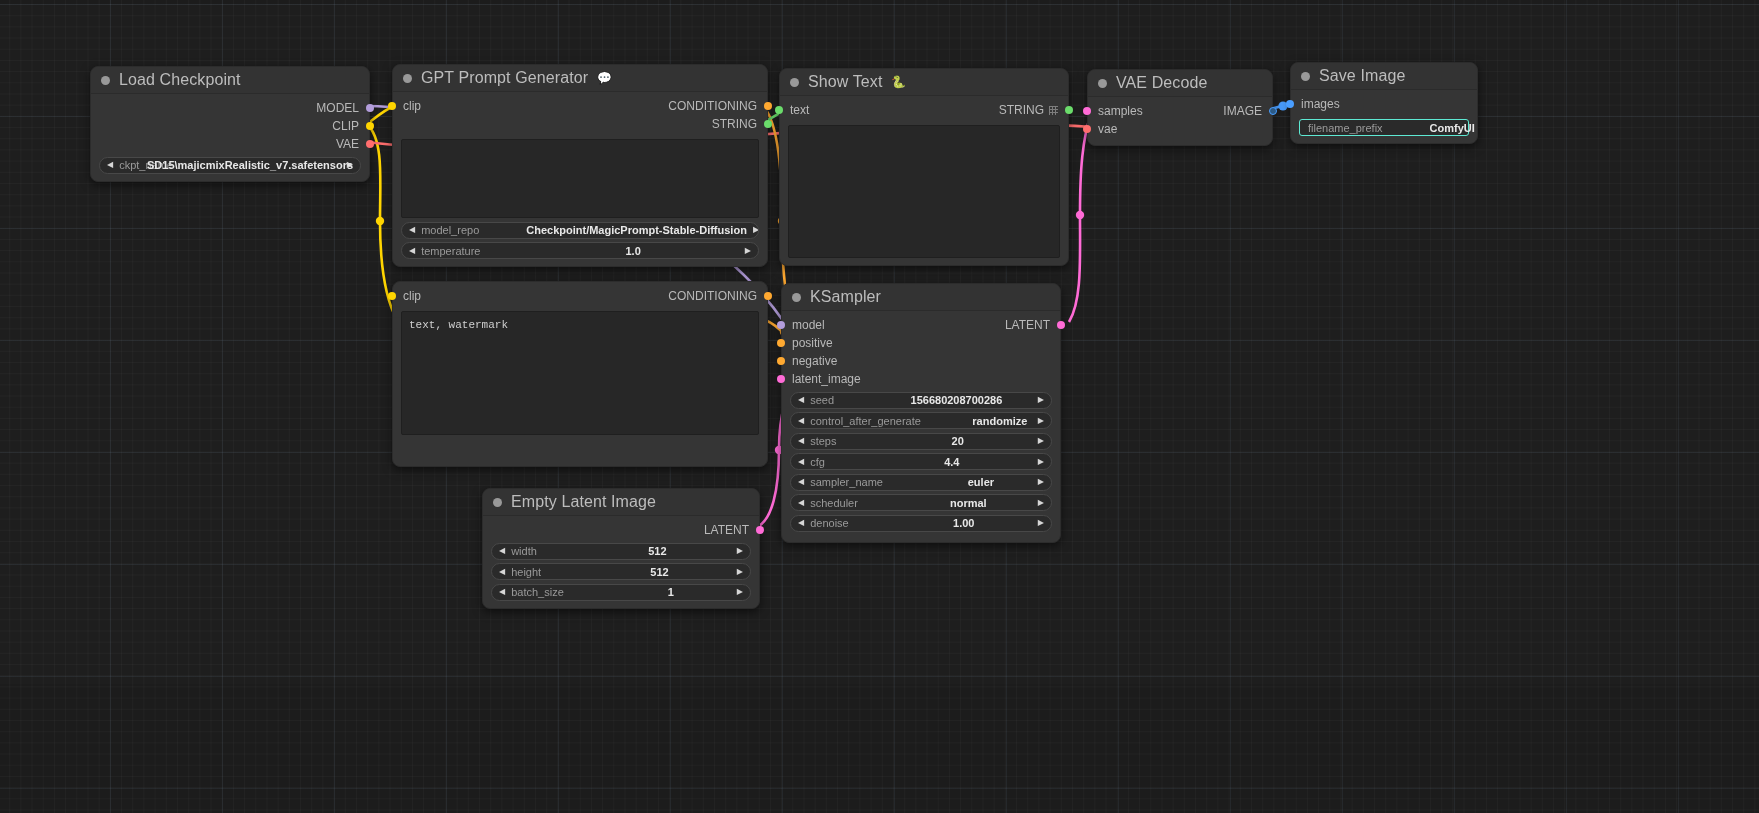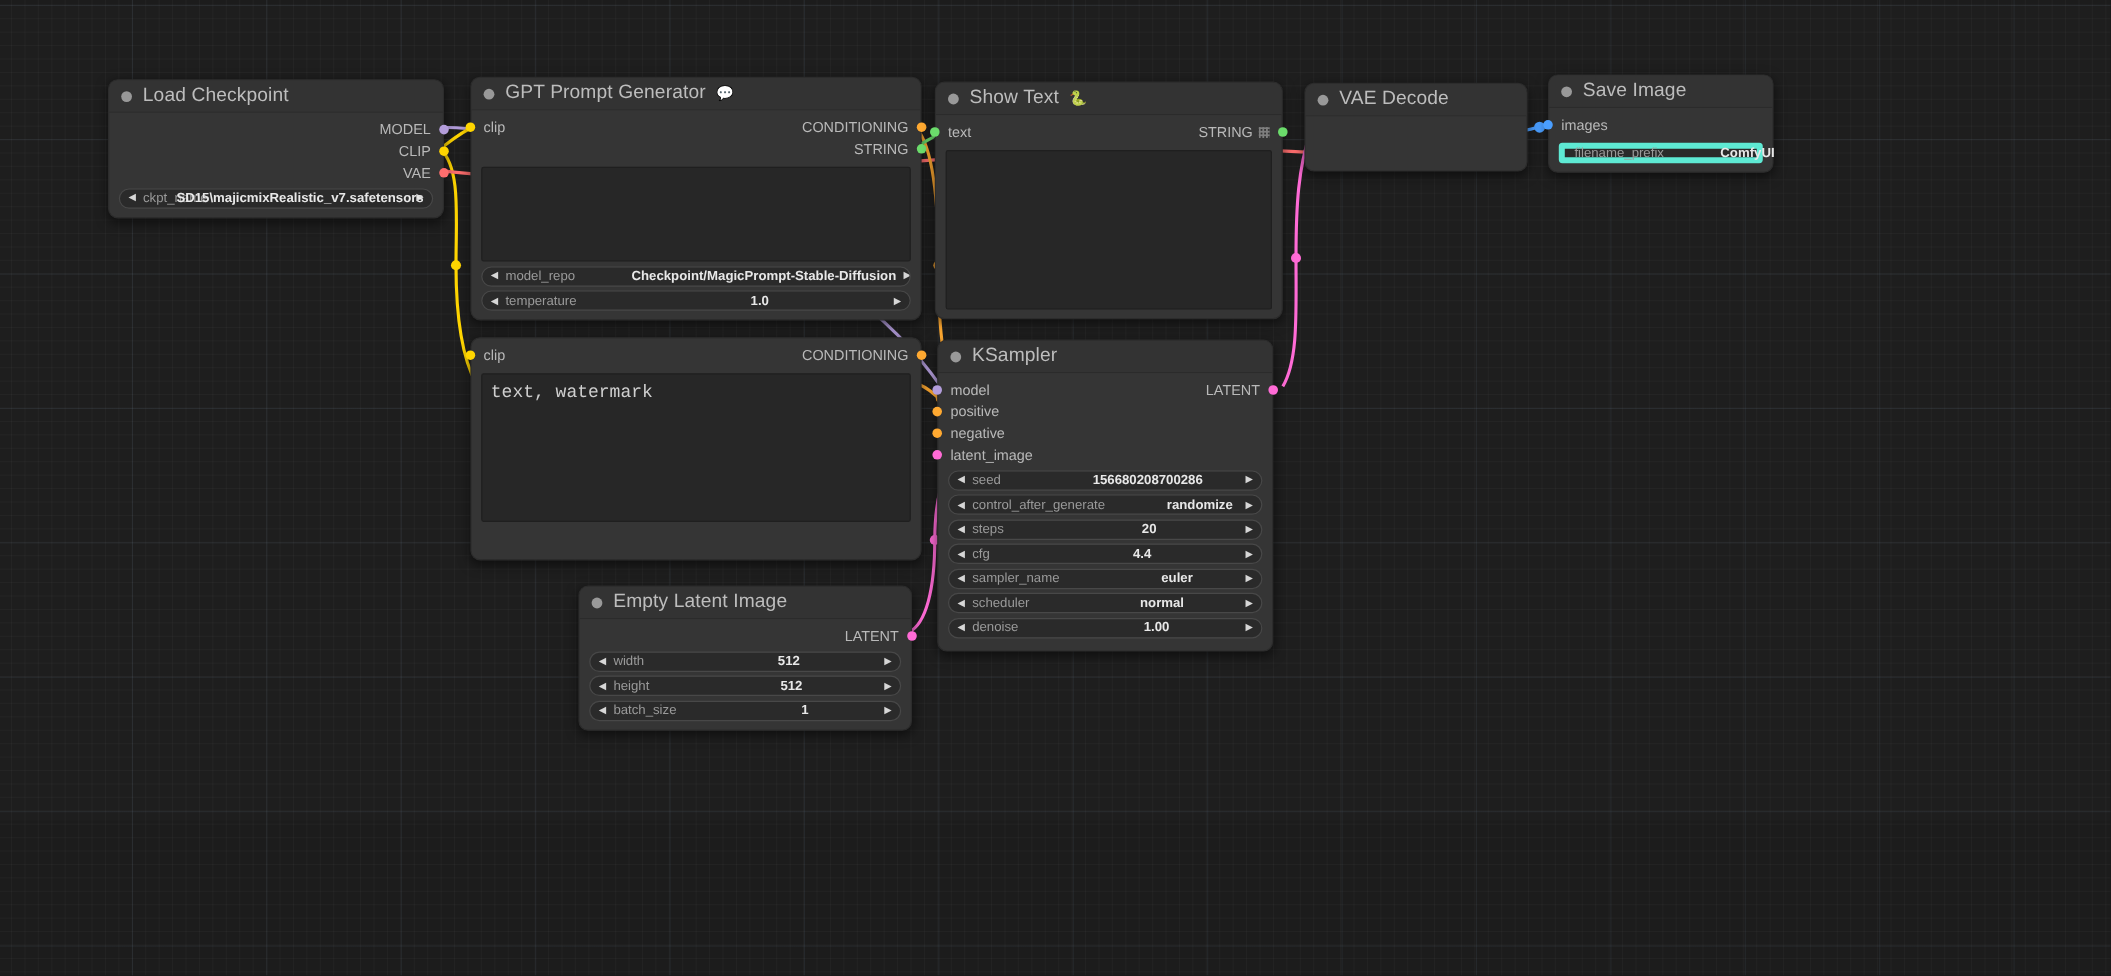--- a/index.html
+++ b/index.html
@@ -88,30 +88,30 @@
   .widget.overlap .w-val{position:absolute;left:0;right:22px;text-align:center;margin:0;}
 
   
   .textbox{
     margin:6px 8px 0 8px;
     background:#272727;
     border:1px solid #1f1f1f;
     border-radius:2px;
     color:#cfcfcf;
     font-family:"Liberation Mono",monospace;
-    font-size:15px;
+    font-size:11px;
     padding:6px 7px;
     box-sizing:border-box;
     overflow:hidden;
     white-space:pre-wrap;
     line-height:1.35;
   }
   
   .w-flat{
-    margin:6px 8px 0 8px;height:17px;background:#2a2a2a;border:5px solid #5eead4;
+    margin:6px 8px 0 8px;height:17px;background:#2a2a2a;border:1px solid #5eead4;
     border-radius:3px;display:flex;align-items:center;padding:0 8px;box-sizing:border-box;
   }
   .w-flat .w-label{margin-left:0;}
   .w-flat .w-val{margin-right:0;}
 </style>
 </head>
 <body>
 
 <div id="canvas">
   <div class="canvas-band"></div>
@@ -380,20 +380,40 @@
             <span class="w-val">1.00</span>
             <span class="w-arrow r">▶</span>
           </div>
         </div>
       </div>
       <div class="node" style="left: 1087px; top: 69px; width: 186px; min-height: 74px;">
         <div class="node-title">
           <span class="title-dot"></span>
           <span class="title-text">VAE Decode</span>
         </div>
+        <div class="node-body">
+          <div class="port-row">
+            <div class="slot in">
+              <span class="dot" style="background: rgb(255, 107, 214);"></span>
+              <span class="slot-label">samples</span>
+            </div>
+            <div class="slot out">
+              <span class="dot hollow"></span>
+              <span style="display: flex; align-items: center;">
+                <span class="slot-label">IMAGE</span>
+              </span>
+            </div>
+          </div>
+          <div class="port-row">
+            <div class="slot in">
+              <span class="dot" style="background: rgb(255, 110, 110);"></span>
+              <span class="slot-label">vae</span>
+            </div>
+          </div>
+        </div>
       </div>
       <div class="node" style="left: 1290px; top: 62px; width: 188px; min-height: 80px;">
         <div class="node-title">
           <span class="title-dot"></span>
           <span class="title-text">Save Image</span>
         </div>
         <div class="node-body">
           <div class="port-row">
             <div class="slot in">
               <span class="dot" style="background: rgb(74, 158, 255);"></span>

